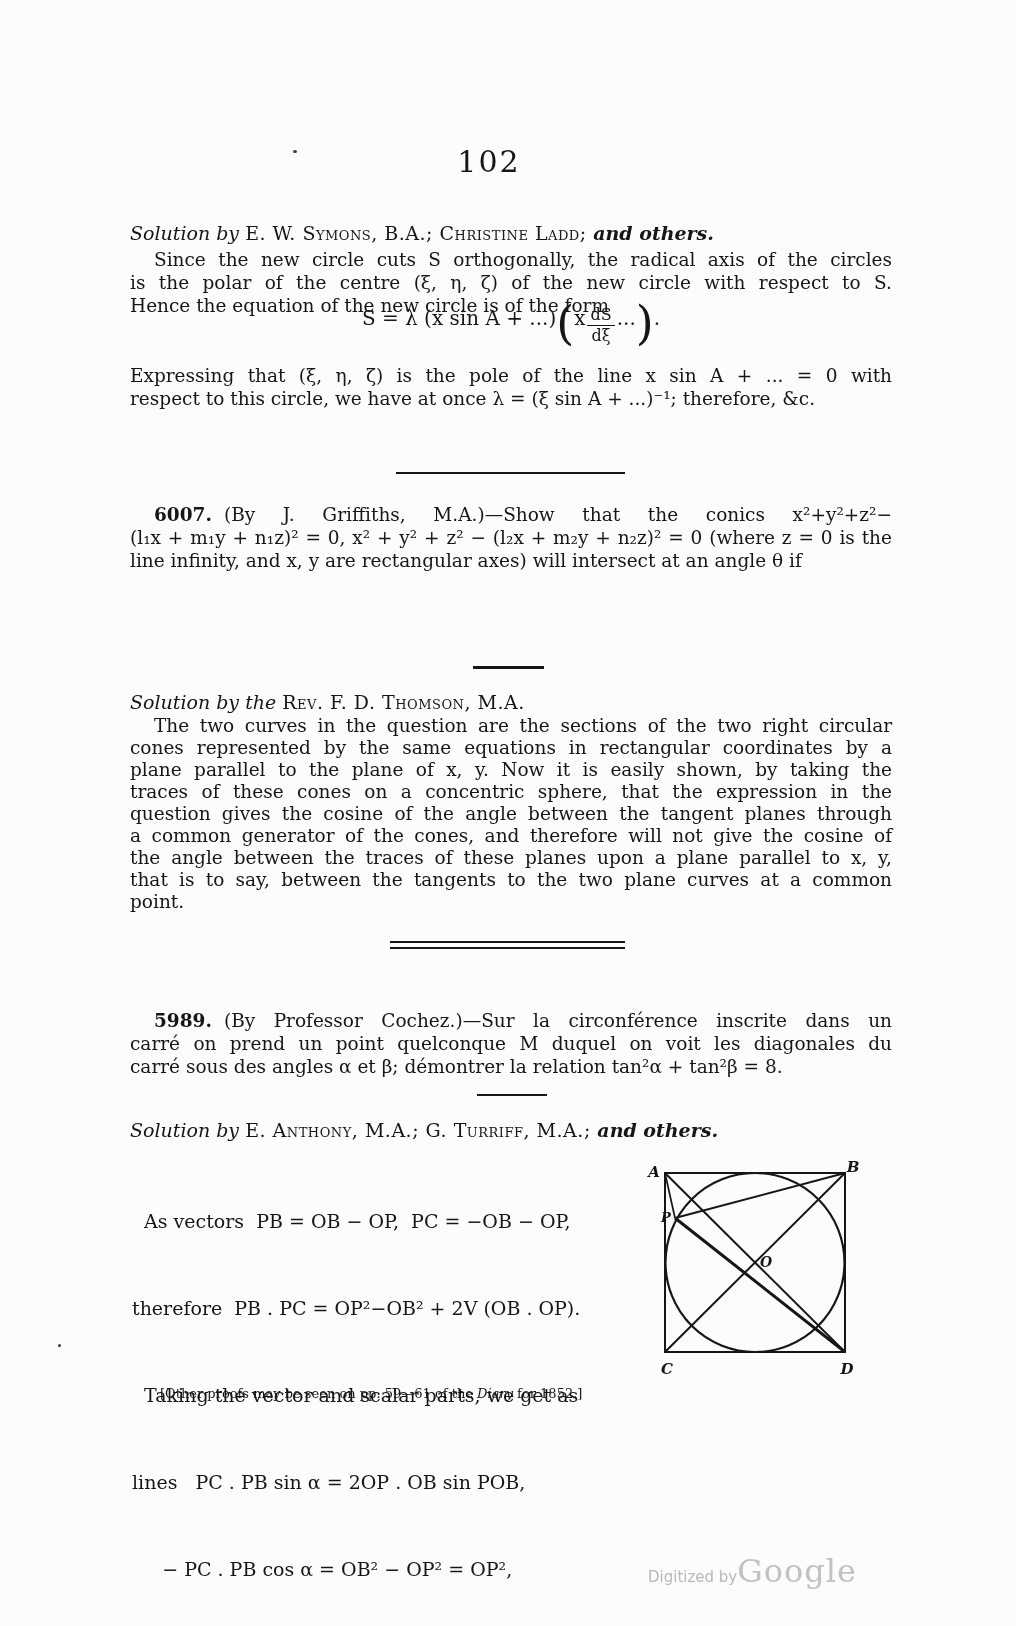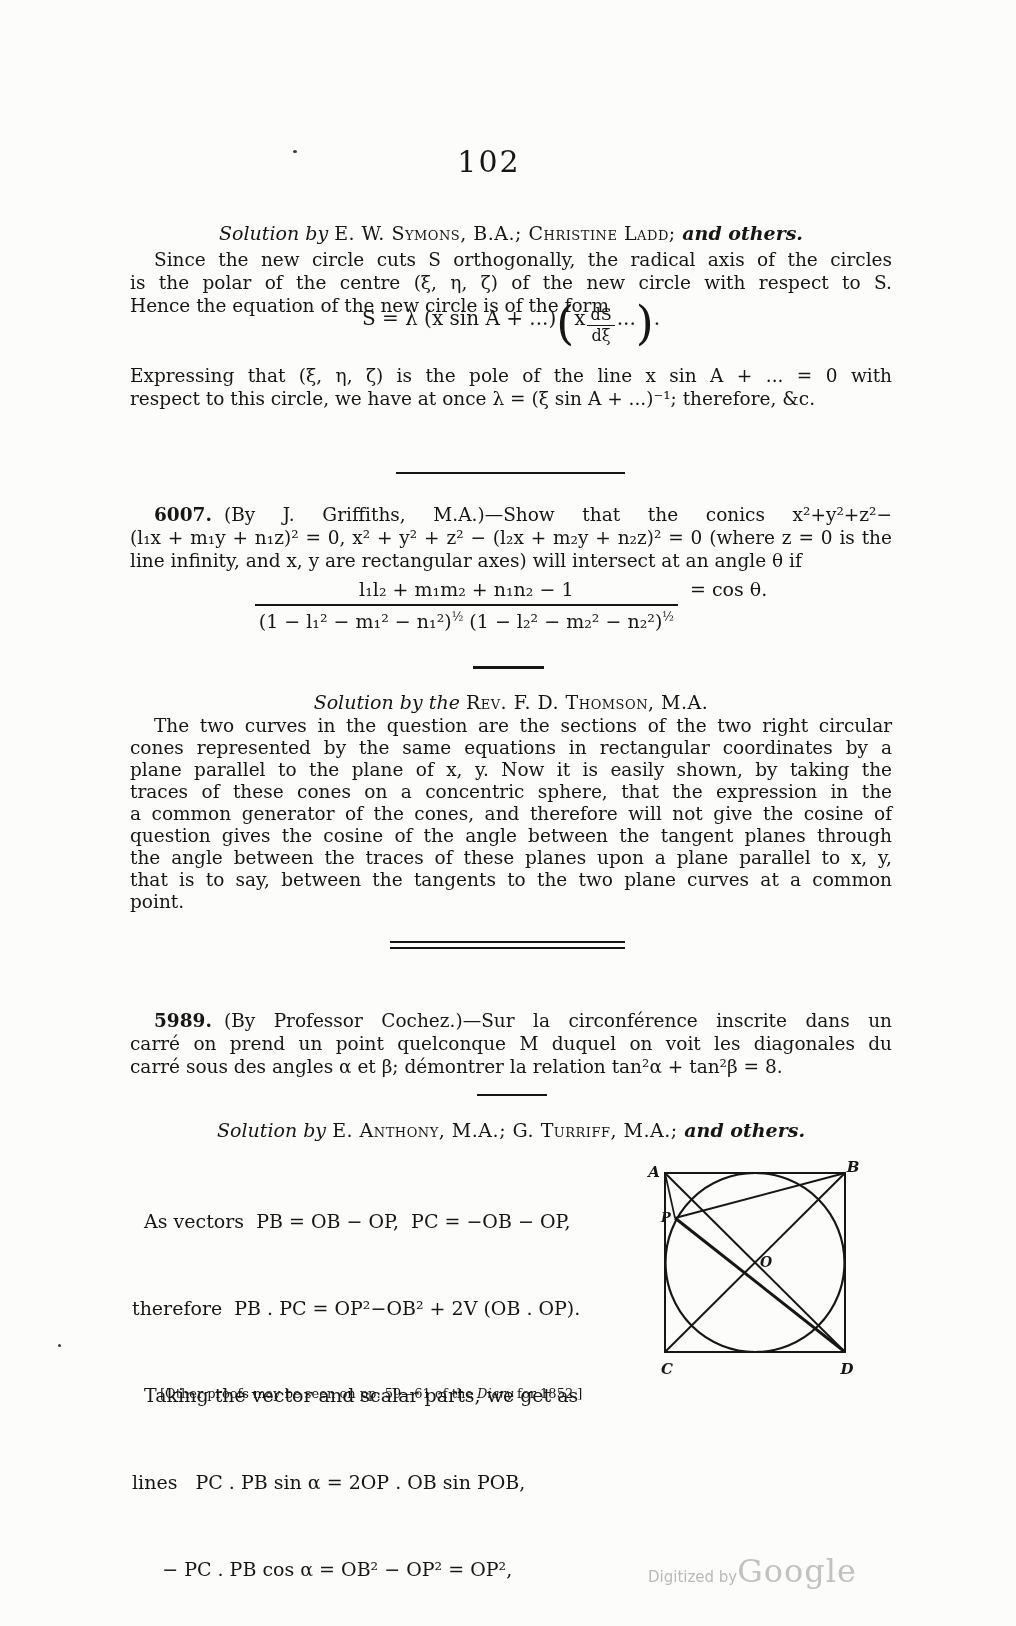--- a/index.html
+++ b/index.html
@@ -5,21 +5,21 @@
 <style>
   html,body{margin:0;padding:0;background:#e8e8e8;}
   .page{
     position:relative;width:1016px;height:1626px;margin:0 auto;
     background:#fcfcfb;color:#161616;
     font-family:"DejaVu Serif", "Liberation Serif", serif;
     overflow:hidden;
   }
   .abs{position:absolute;}
   .pageno{top:144px;left:0;width:978px;text-align:center;font-size:30px;letter-spacing:2px;}
-  .solhead{left:130px;width:762px;text-align:center;font-size:19px;}
+  .solhead{left:130px;width:762px;font-size:19px;}
   .solhead .pre{font-style:italic;}
   .solhead .names{font-variant:small-caps;letter-spacing:.5px;}
   .solhead .suf{font-style:italic;font-weight:bold;}
   .para{left:130px;width:762px;font-size:18.5px;line-height:23px;}
   .para div{text-align:justify;text-align-last:justify;}
   .para div.last{text-align-last:auto;}
   .para div.ind{text-indent:24px;}
   .qnum{font-weight:bold;margin-right:12px;}
   .eqrow{left:130px;width:762px;display:flex;justify-content:center;font-size:20px;}
   .bigp{font-size:46px;font-weight:300;line-height:.85;transform:translateY(-2px);}
@@ -79,41 +79,34 @@
   </div>
 
   <div class="abs rule" style="top:472px;left:396px;width:229px;height:2px;"></div>
 
   <div class="abs para" style="top:503px;">
     <div class="ind"><span class="qnum">6007.</span><span>(By J. Griffiths, M.A.)—Show that the conics x²+y²+z²−</span></div>
     <div>(l₁x + m₁y + n₁z)² = 0, x² + y² + z² − (l₂x + m₂y + n₂z)² = 0 (where z = 0 is the</div>
     <div class="last">line infinity, and x, y are rectangular axes) will intersect at an angle θ if</div>
   </div>
 
-  <div class="abs eqrow" style="top:578px;height:62px;">
-    <span class="bfrac">
-      <span class="num">l₁l₂ + m₁m₂ + n₁n₂ − 1</span>
-      <span class="den"><span>(1 − l₁² − m₁² − n₁²)</span><sup class="exp">½</sup><span> (1 − l₂² − m₂² − n₂²)</span><sup class="exp">½</sup></span>
-    </span>
-    <span class="rhs">= cos θ.</span>
-  </div>
 
   <div class="abs rule" style="top:666px;left:473px;width:71px;height:3px;"></div>
 
   <div class="abs solhead" style="top:691px;">
     <span class="pre">Solution by the </span><span class="names">Rev. F. D. Thomson, M.A.</span>
   </div>
 
   <div class="abs para" style="top:715px;line-height:22px;">
     <div class="ind">The two curves in the question are the sections of the two right circular</div>
     <div>cones represented by the same equations in rectangular coordinates by a</div>
     <div>plane parallel to the plane of x, y.  Now it is easily shown, by taking the</div>
     <div>traces of these cones on a concentric sphere, that the expression in the</div>
+    <div>question gives the cosine of the angle between the tangent planes through</div>
     <div>a common generator of the cones, and therefore will not give the cosine of</div>
-    <div>question gives the cosine of the angle between the tangent planes through</div>
     <div>the angle between the traces of these planes upon a plane parallel to x, y,</div>
     <div>that is to say, between the tangents to the two plane curves at a common</div>
     <div class="last">point.</div>
   </div>
 
   <div class="abs dblrule" style="top:941px;left:390px;width:235px;"></div>
 
   <div class="abs para" style="top:1009px;">
     <div class="ind"><span class="qnum">5989.</span><span>(By Professor Cochez.)—Sur la circonférence inscrite dans un</span></div>
     <div>carré on prend un point quelconque M duquel on voit les diagonales du</div>

